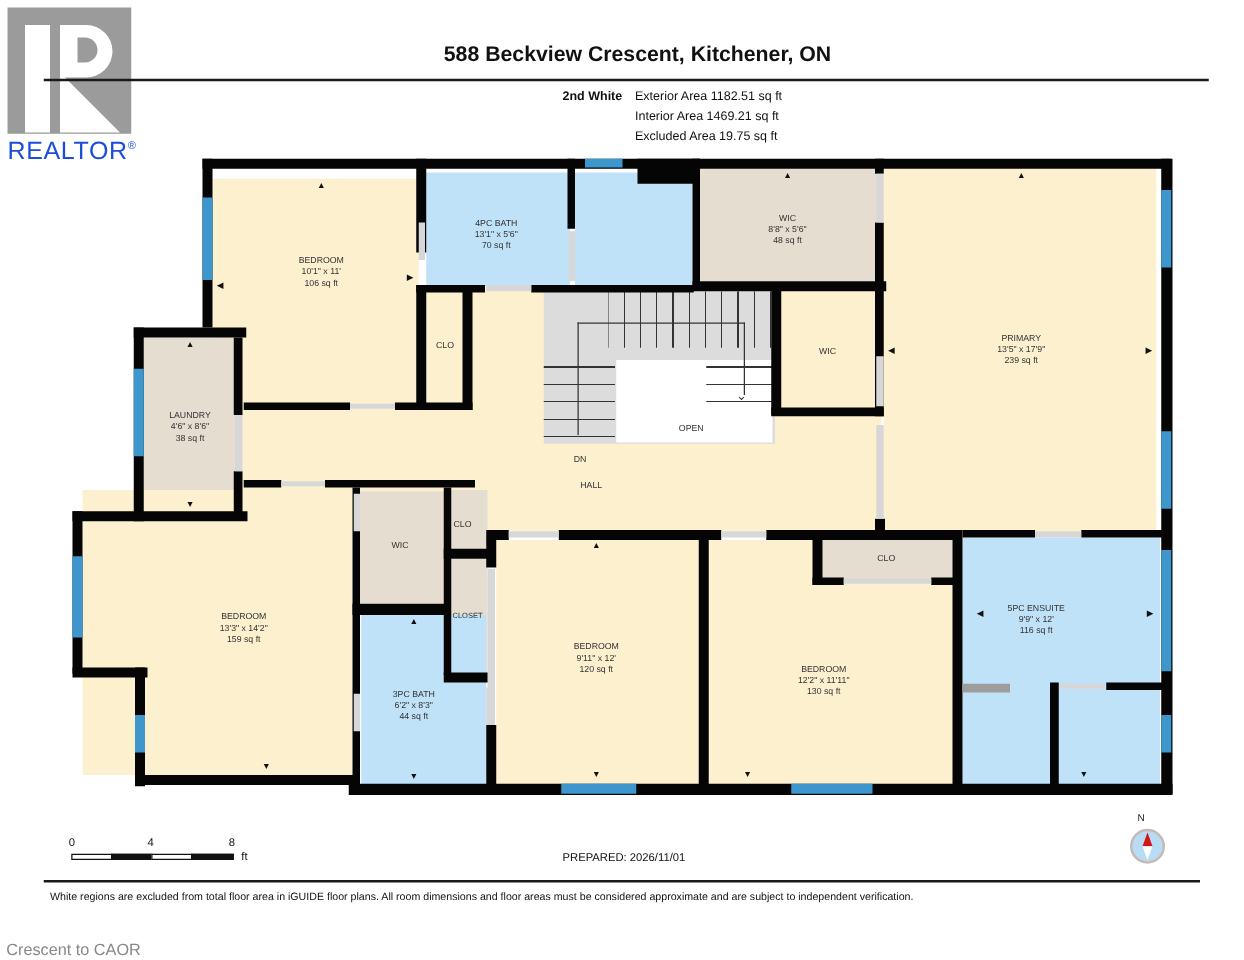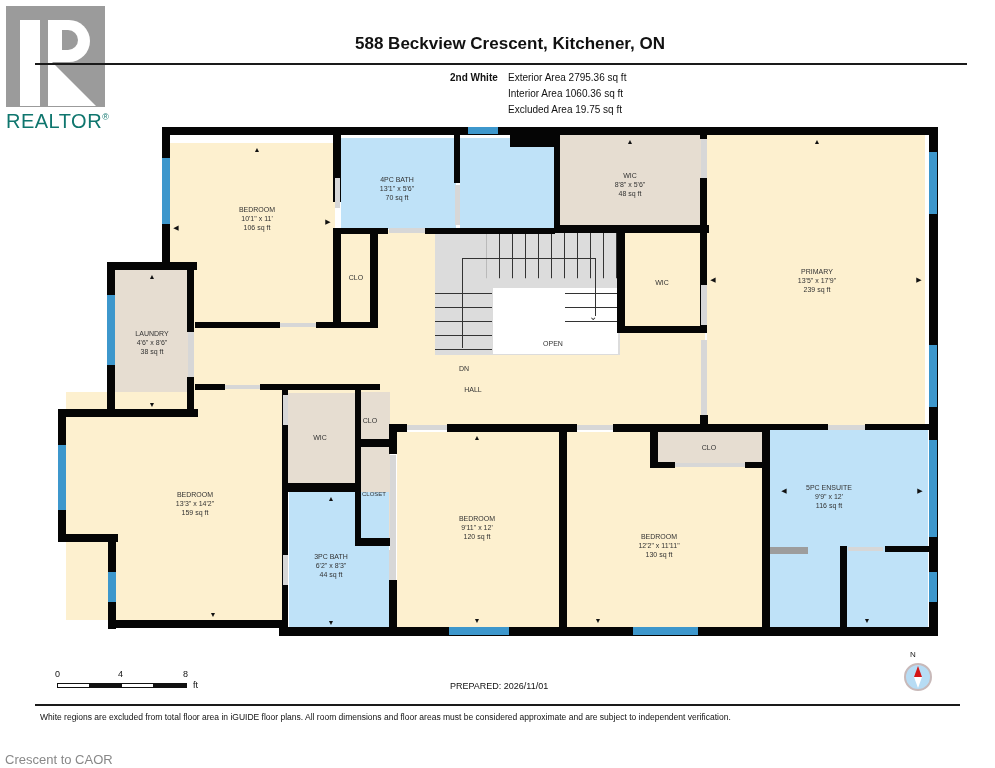--- a/index.html
+++ b/index.html
@@ -4,21 +4,21 @@
 <style>
   html,body{margin:0;padding:0;background:#fff;}
   body{width:995px;height:768px;position:relative;overflow:hidden;font-family:"Liberation Sans",sans-serif;color:#222;}
   .abs{position:absolute;}
   
   .logo-box{left:6px;top:6px;width:99px;height:101px;background:#9b9b9b;}
   .logo-r1{left:20px;top:20px;width:20px;height:86px;background:#fff;}
   .logo-r2{left:48px;top:20px;width:42px;height:42px;background:#fff;border-radius:0 22px 22px 0;}
   .logo-r3{left:48px;top:58px;width:0;height:0;border-left:48px solid #fff;border-top:48px solid transparent;}
   .logo-r2 .hole{position:absolute;left:14px;top:10px;width:16px;height:20px;background:#9b9b9b;border-radius:0 10px 10px 0;}
-  .logo-text{left:6px;top:110px;font-size:20px;color:#0f766e;letter-spacing:0.5px;}
+  .logo-text{left:6px;top:110px;font-size:20px;color:#1d4ed8;letter-spacing:0.5px;}
   .title{left:250px;top:34px;width:520px;text-align:center;font-size:17px;font-weight:bold;color:#111;}
   .hr{background:#1a1a1a;}
   .info{font-size:10px;color:#111;}
   
   .room{position:absolute;}
   .yellow{background:#fdf0cf;}
   .blue{background:#bfe2f8;}
   .tan{background:#e6ddd1;}
   .stair{background:#dcdcdc;}
   .white{background:#fff;}
@@ -40,22 +40,22 @@
 <div class="abs logo-r1"></div>
 <div class="abs logo-r2">
     <div class="hole"></div>
   </div>
 <div class="abs logo-r3"></div>
 <div class="abs logo-text"><span>REALTOR</span><sup style="font-size:9px">®</sup></div>
 
 <div class="abs title">588 Beckview Crescent, Kitchener, ON</div>
 <div class="abs hr" style="left:35px;top:63px;width:932px;height:2px;"></div>
 <div class="abs info" style="left:450px;top:72px;font-weight:bold;">2nd White</div>
-<div class="abs info" style="left:508px;top:72px;">Exterior Area 2795.36 sq ft</div>
-<div class="abs info" style="left:508px;top:88px;">Interior Area 1060.36 sq ft</div>
+<div class="abs info" style="left:508px;top:72px;">Exterior Area 1182.51 sq ft</div>
+<div class="abs info" style="left:508px;top:88px;">Interior Area 1469.21 sq ft</div>
 <div class="abs info" style="left:508px;top:104px;">Excluded Area 19.75 sq ft</div>
 
 <div>
 
   <div class="room yellow" style="left:170px;top:143px;width:165px;height:180px;"></div>
   <div class="room blue" style="left:341px;top:138px;width:115px;height:91px;"></div>
   <div class="room blue" style="left:460px;top:138px;width:94px;height:91px;"></div>
   <div class="room tan" style="left:560px;top:135px;width:143px;height:90px;"></div>
   <div class="room yellow" style="left:707px;top:135px;width:218px;height:292px;"></div>
   <div class="room tan" style="left:342px;top:233px;width:28px;height:88px;"></div>

